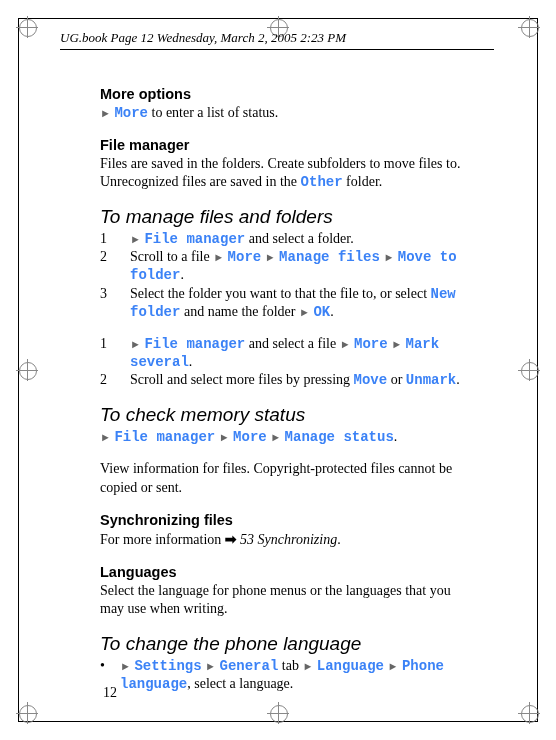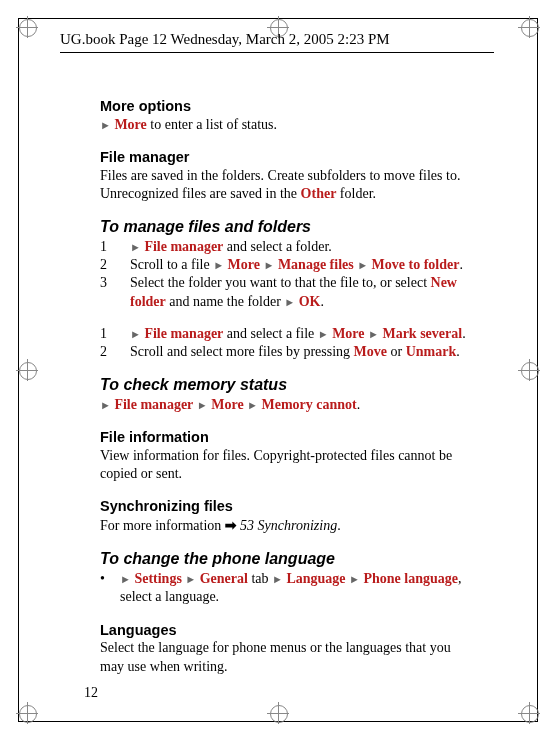--- a/index.html
+++ b/index.html
@@ -58,72 +58,72 @@
 .cm-br { bottom: 16px; right: 16px; }
 .cm-tc { top: 16px; left: 50%; transform: translateX(-50%); }
 .cm-bc { bottom: 16px; left: 50%; transform: translateX(-50%); }
 .header-line {
   position: absolute;
   top: 30px;
   left: 60px;
   right: 62px;
   border-bottom: 1px solid #000;
   padding-bottom: 2px;
-  font-size: 15px;
+  font-size: 13px;
+  font-style: italic;
 }
 .content {
   position: absolute;
   top: 85px;
   left: 100px;
   right: 80px;
 }
 h2 {
   font-family: Arial, Helvetica, sans-serif;
   font-weight: 900;
   font-size: 14.5px;
   margin: 0;
 }
 .bold-sans {
-  font-family: Liberation Serif, serif;
+  font-family: Liberation Mono, monospace;
   font-weight: bold;
-  color: #b91c1c;
+  color: #3b82f6;
 }
 .italic-head {
   font-family: Arial, Helvetica, sans-serif;
-  font-weight: bold;
+  font-weight: normal;
   font-style: italic;
-  font-size: 16px;
+  font-size: 19px;
   margin: 0;
 }
 .body-text {
   margin: 0;
 }
 .section {
   margin-bottom: 14px;
-  margin-top: 12px;
 }
 .arrow {
   color: #666;
   font-family: Arial, sans-serif;
   font-size: 11px;
 }
 .list-row {
   display: flex;
 }
 .list-num {
   width: 30px;
   flex-shrink: 0;
 }
 .list-body {
   flex: 1;
 }
 .page-num {
   position: absolute;
   bottom: 38px;
-  left: 84px;
+  left: 103px;
   font-size: 14px;
 }
 .bullet-row {
   display: flex;
 }
 .bullet-sym {
   width: 20px;
   flex-shrink: 0;
 }
 .ref-italic {
@@ -249,52 +249,51 @@
   </div>
 
   <div class="section">
     <p class="italic-head">To check memory status</p>
     <p class="body-text">
       <span class="arrow">►</span>
       <span class="bold-sans">File manager</span>
       <span class="arrow">►</span>
       <span class="bold-sans">More</span>
       <span class="arrow">►</span>
-      <span class="bold-sans">Memory cannot</span><span>.</span>
-    </p>
-  </div>
-
-  <div class="section">
-    <h2>File information</h2>
+      <span class="bold-sans">Manage status</span><span>.</span>
+    </p>
+  </div>
+
+  <div class="section">
     <p class="body-text">View information for files. Copyright-protected files cannot be copied or sent.</p>
   </div>
 
   <div class="section">
     <h2>Synchronizing files</h2>
     <p class="body-text">
       <span>For more information </span><span class="ref-arrow">➡</span><span class="ref-italic"> 53 Synchronizing</span><span>.</span>
     </p>
+  </div>
+
+  <div class="section">
+    <h2>Languages</h2>
+    <p class="body-text">Select the language for phone menus or the languages that you may use when writing.</p>
   </div>
 
   <div class="section">
     <p class="italic-head">To change the phone language</p>
     <div class="bullet-row">
       <div class="bullet-sym">•</div>
       <div class="list-body">
         <span class="arrow">►</span>
         <span class="bold-sans">Settings</span>
         <span class="arrow">►</span>
         <span class="bold-sans">General</span><span> tab </span><span class="arrow">►</span>
         <span class="bold-sans">Language</span>
         <span class="arrow">►</span>
         <span class="bold-sans">Phone language</span><span>, select a language.</span>
       </div>
     </div>
   </div>
 
-  <div class="section">
-    <h2>Languages</h2>
-    <p class="body-text">Select the language for phone menus or the languages that you may use when writing.</p>
-  </div>
-
 </div>
 
 <div class="page-num">12</div>
 
 </body></html>

